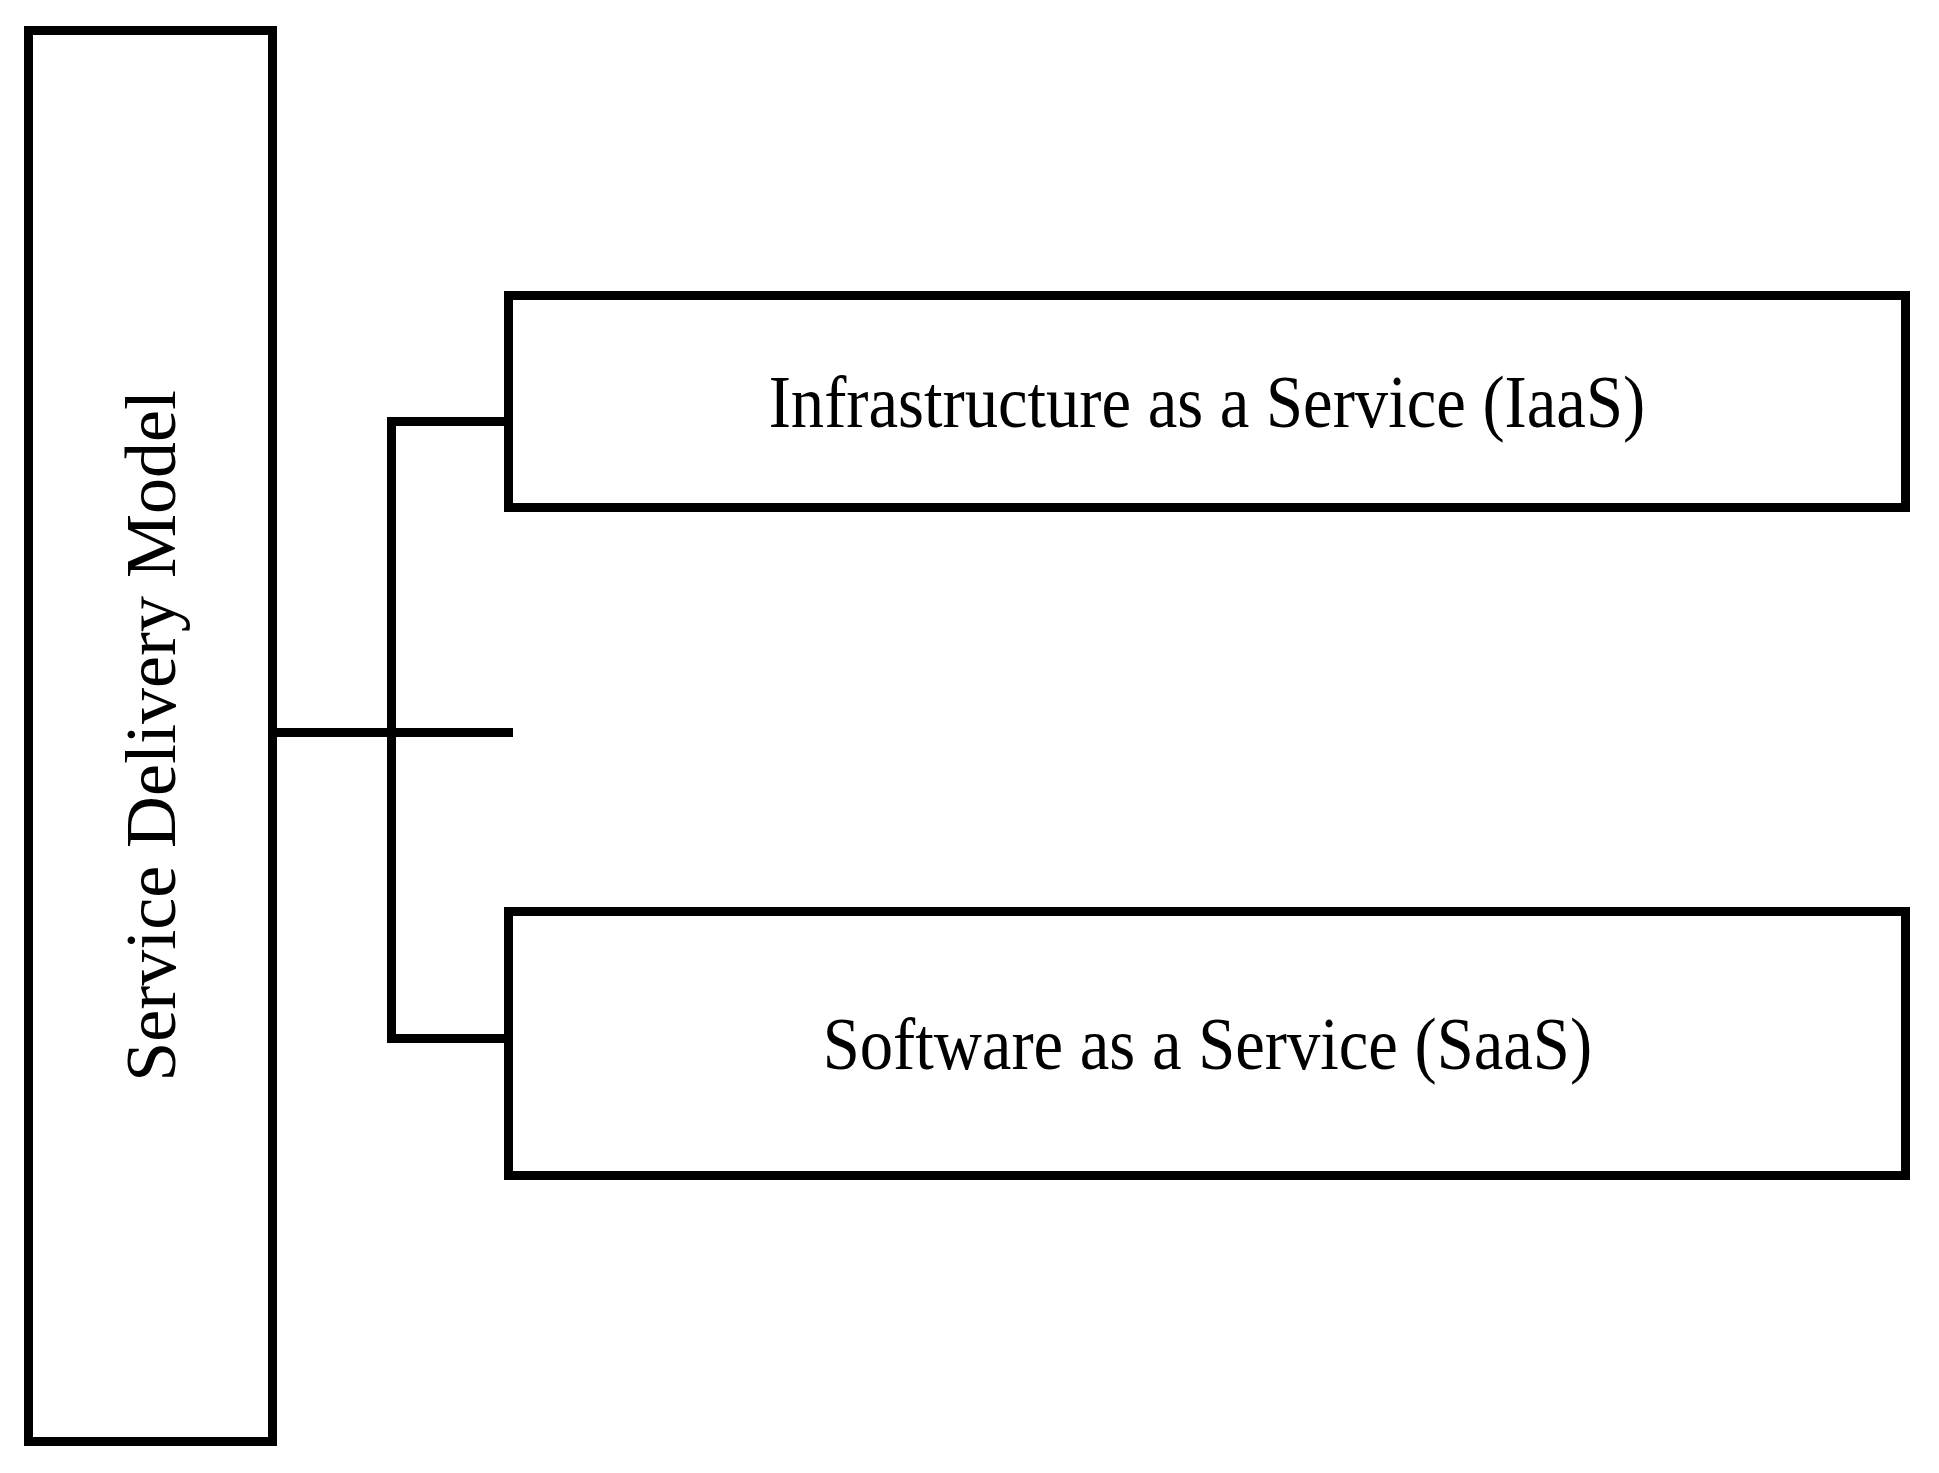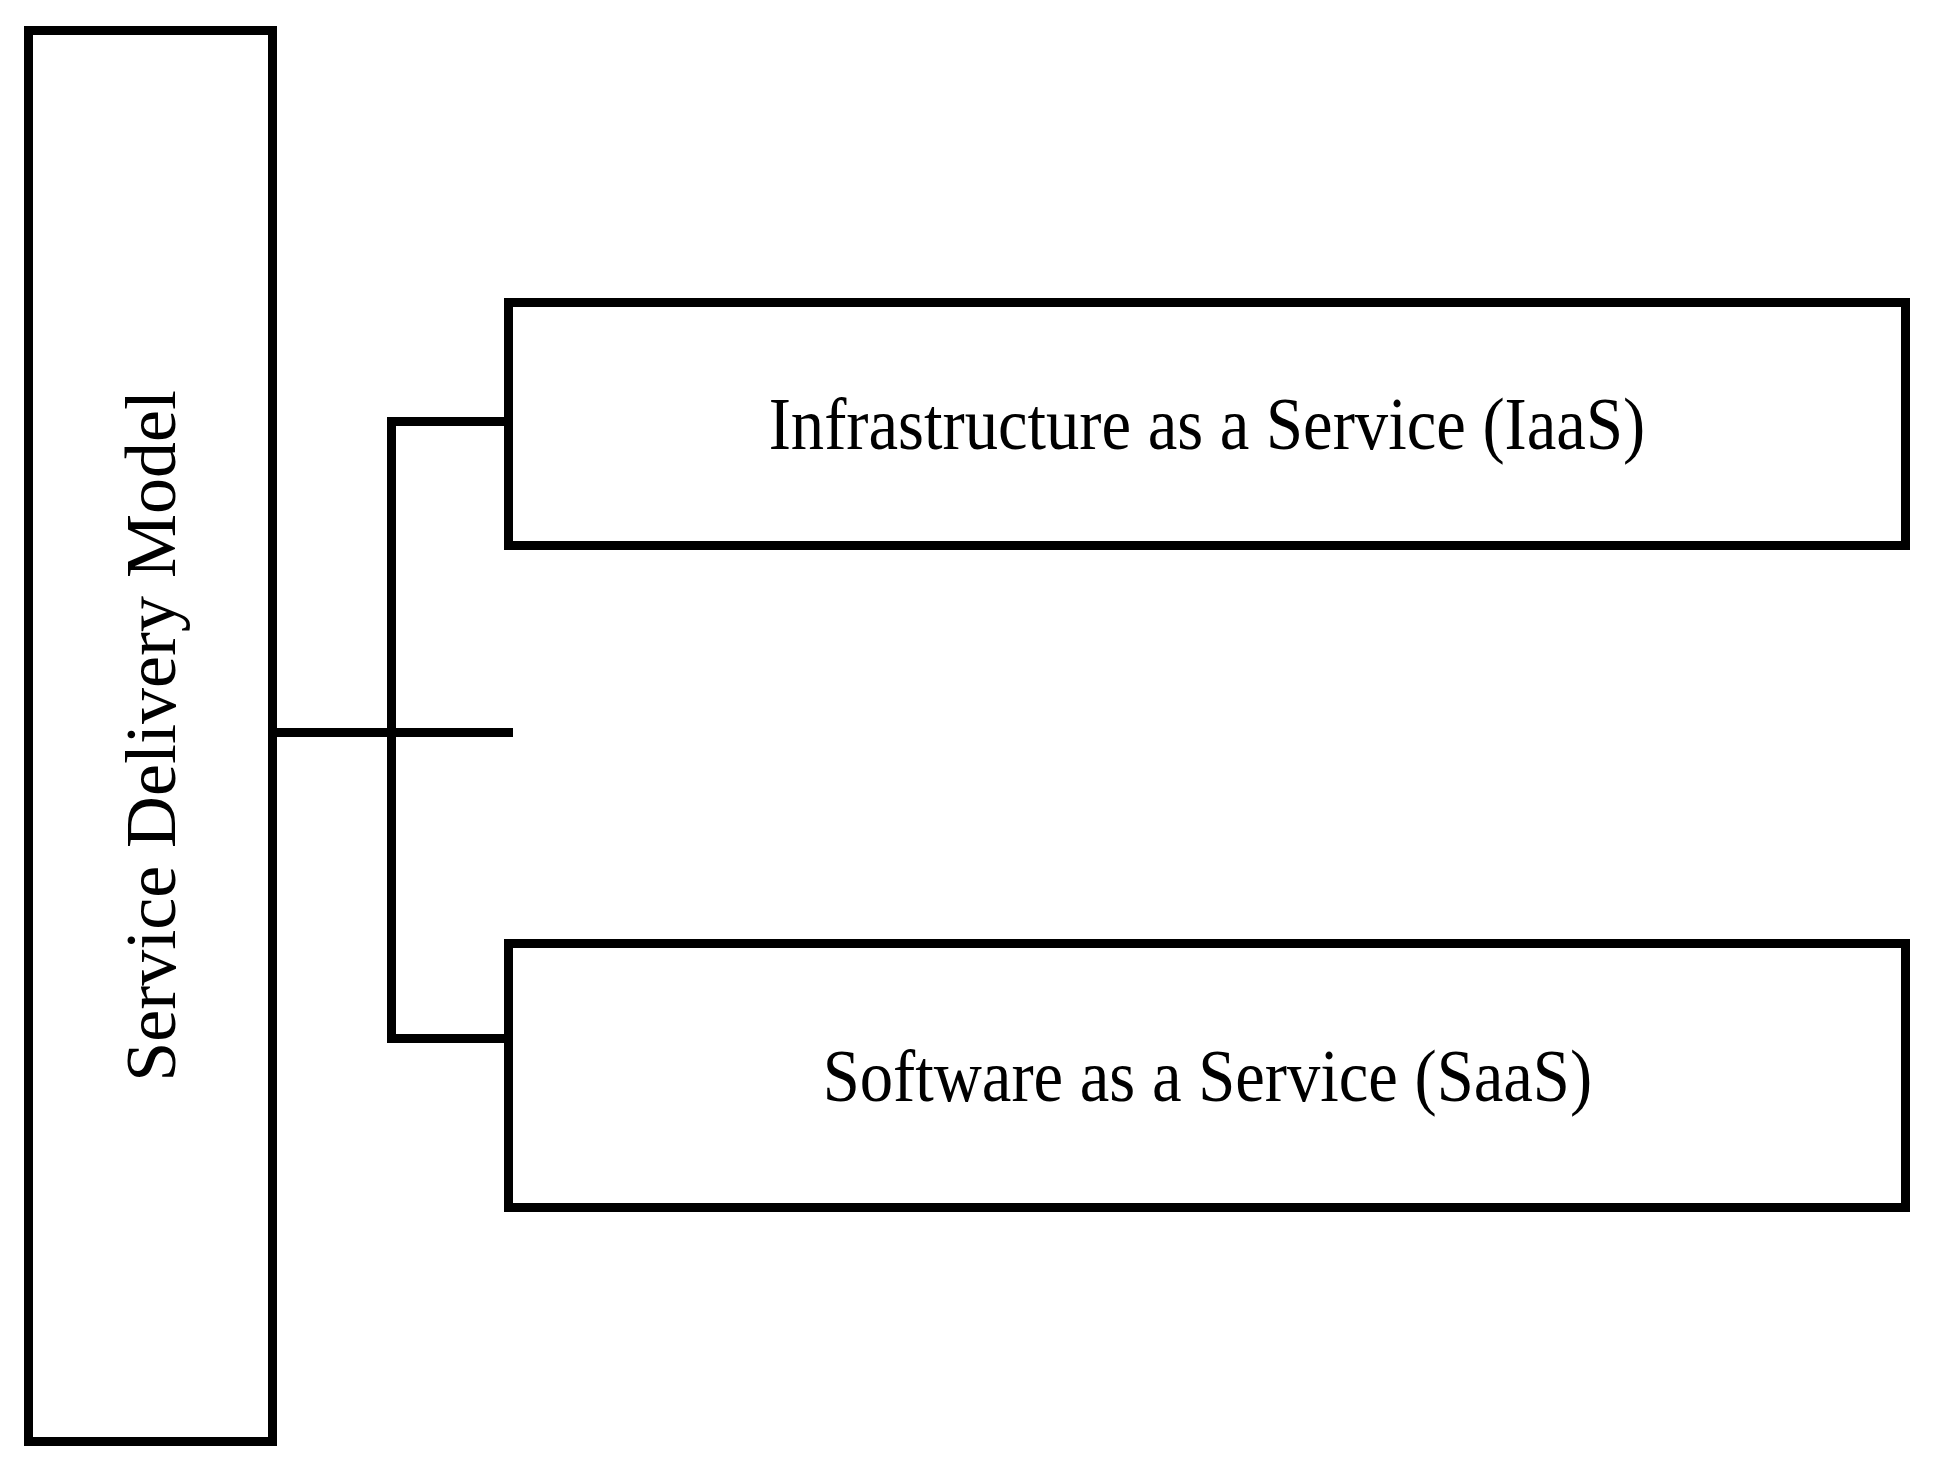--- a/index.html
+++ b/index.html
@@ -47,23 +47,23 @@
     position: absolute;
     left: 504px;
     width: 1406px;
     box-sizing: border-box;
     border: 9px solid #000000;
     background: #ffffff;
     display: flex;
     align-items: center;
     justify-content: center;
   }
-  .leaf-box.n0 { top: 298px;  height: 252px; }
+  .leaf-box.n0 { top: 291px;  height: 221px; }
   .leaf-box.n1 { top: 609px;  height: 252px; }
-  .leaf-box.n2 { top: 907px;  height: 273px; margin-top: 32px; }
+  .leaf-box.n2 { top: 907px;  height: 273px; }
 
   .leaf-label {
     white-space: nowrap;
     font-size: 74px;
     line-height: 1;
     color: #000000;
     transform: scaleX(0.90);
     transform-origin: center center;
     font-family: "Liberation Serif", "DejaVu Serif", serif;
   }

